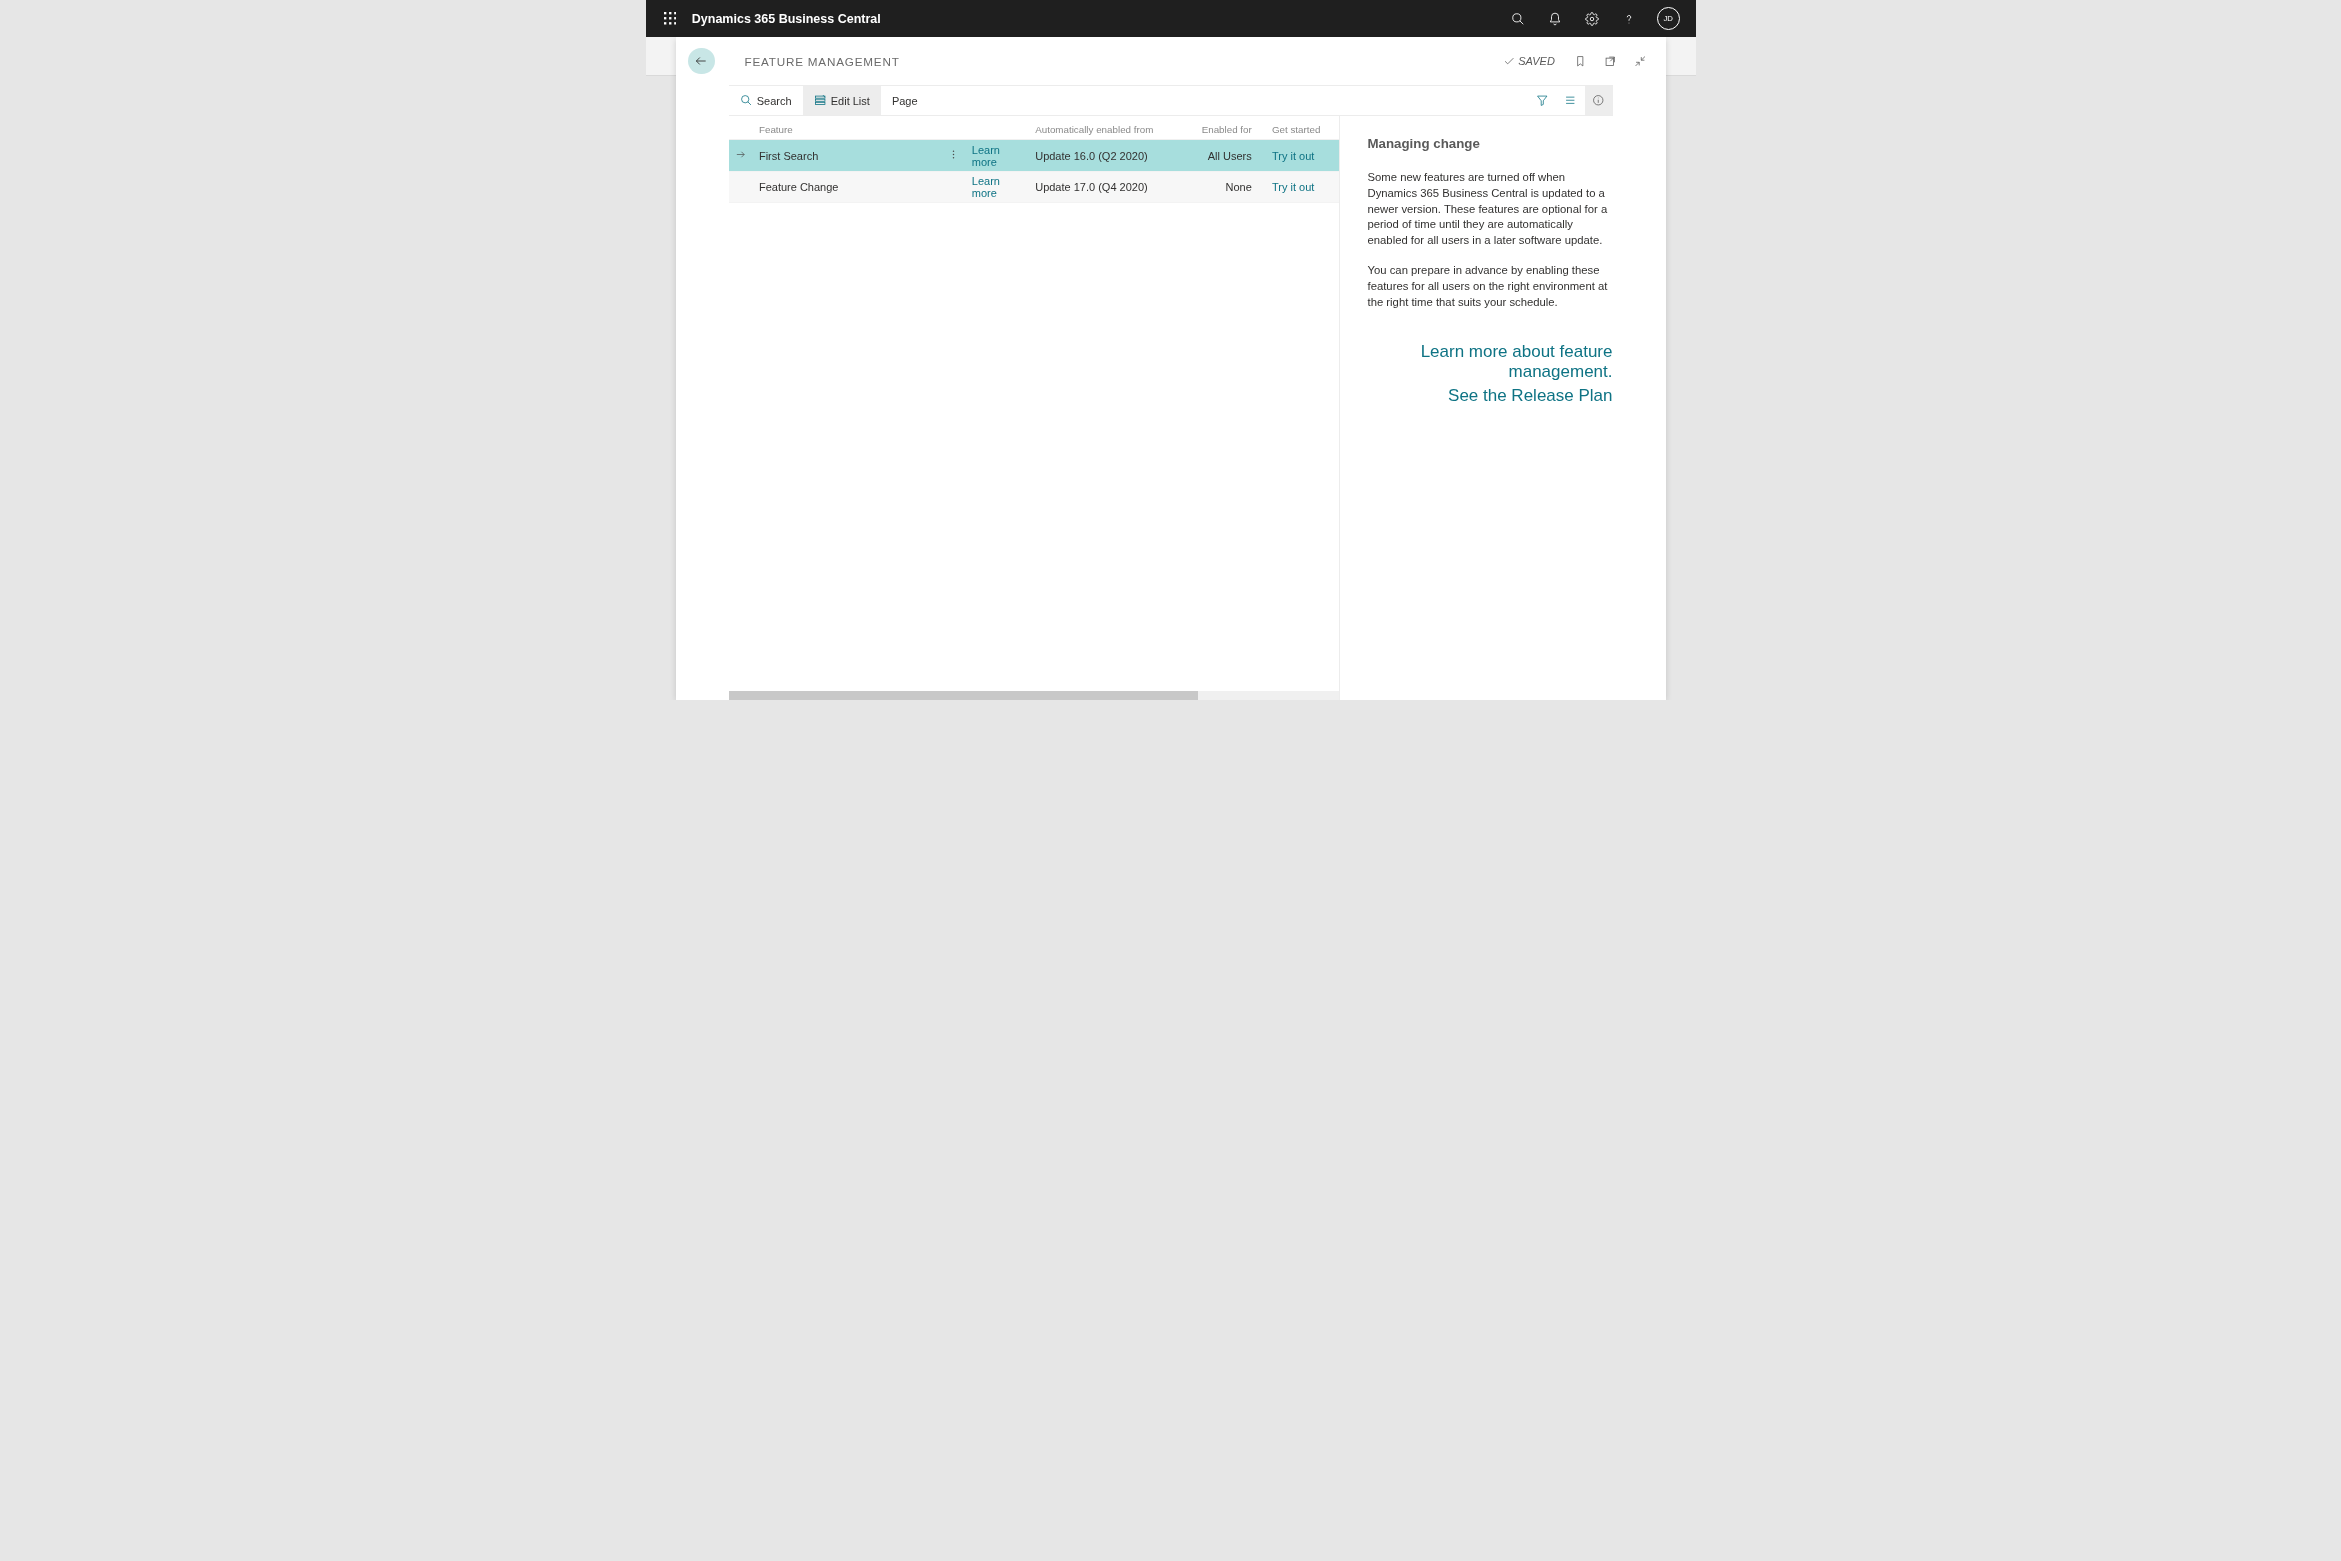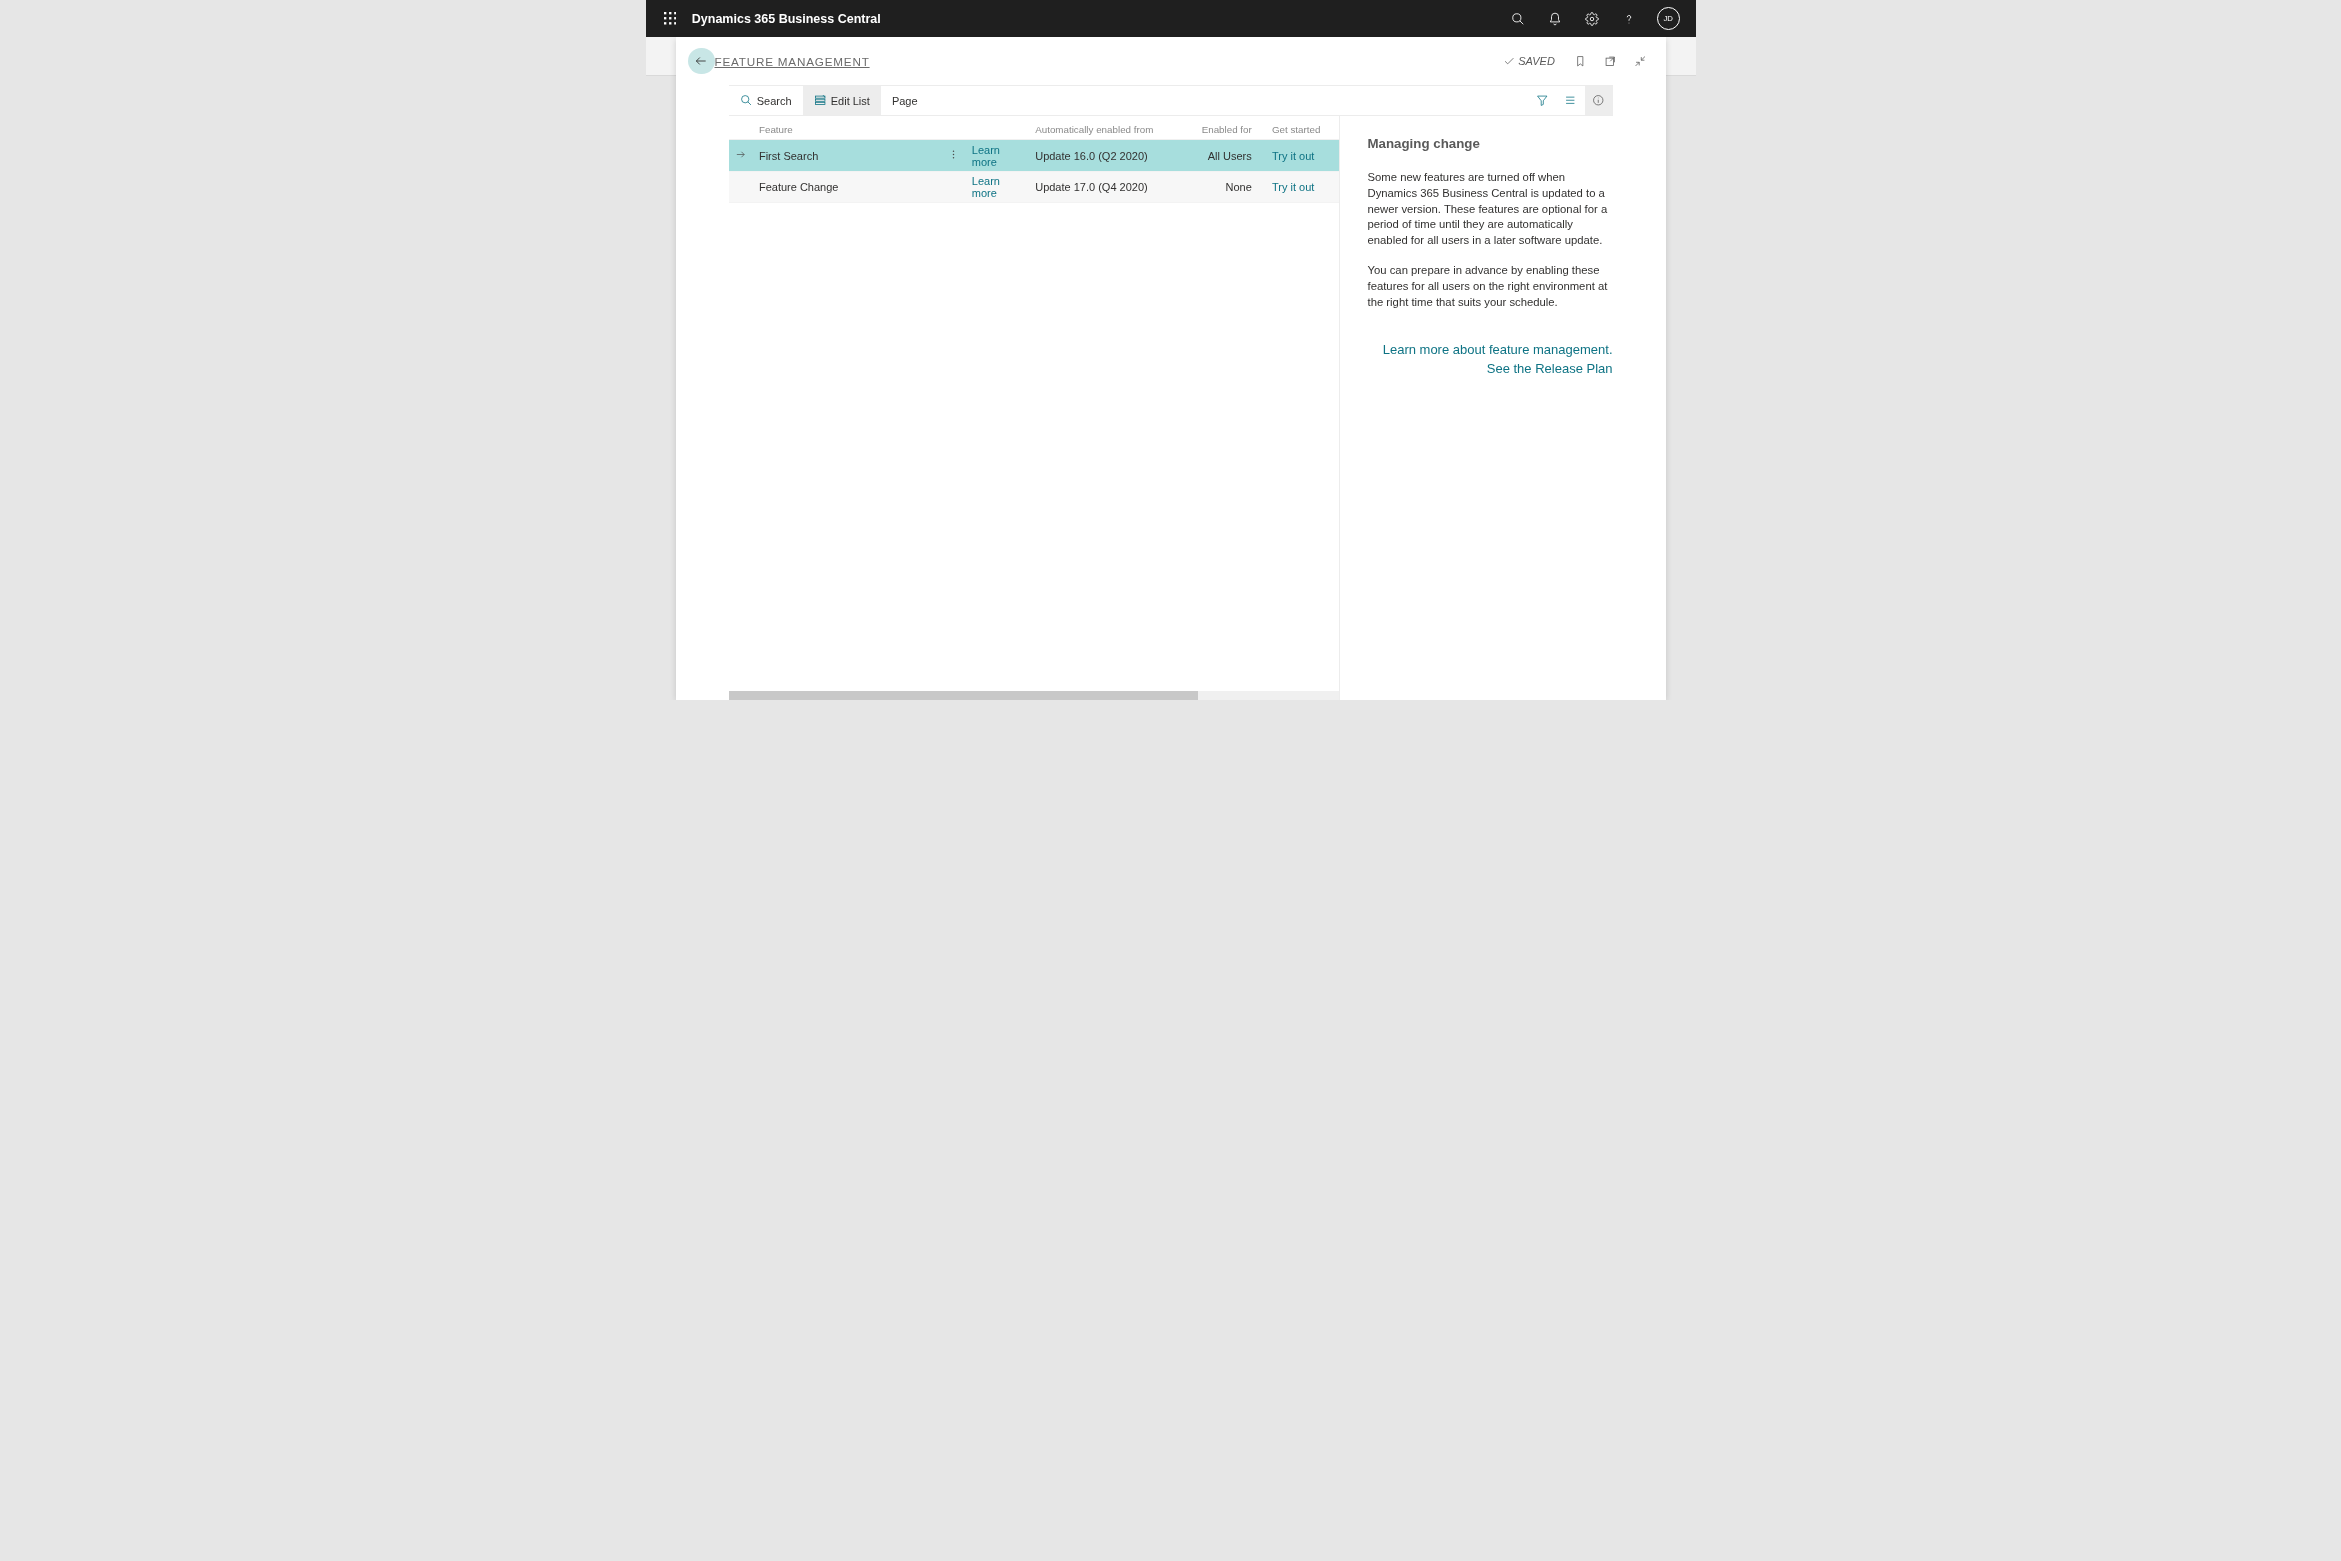--- a/index.html
+++ b/index.html
@@ -83,25 +83,24 @@
   }
   .back-btn {
     width: 26.5px; height: 26.5px;
     border-radius: 50%;
     background: #c8e6e6;
     display: flex; align-items: center; justify-content: center;
     cursor: pointer;
   }
   .back-btn svg { width: 14px; height: 14px; stroke: #323130; fill: none; stroke-width: 1.5; }
   .page-title {
-    margin-left: 0;
+    margin-left: 30px;
     font-size: 11.7px;
     letter-spacing: 0.8px;
     color: #6b6b6b;
-    text-decoration: underline;
   }
   .title-actions { margin-left: auto; display: flex; align-items: center; gap: 3.1px; font-style: italic; }
   .saved-status {
     display: flex; align-items: center;
     color: #5a5a5a;
     font-size: 11px;
     margin-right: 9.4px;
   }
   .saved-status svg { width: 12.5px; height: 12.5px; stroke: #5a5a5a; fill: none; stroke-width: 1.5; margin-right: 3.1px; }
   .title-icon-btn {
@@ -212,21 +211,21 @@
   .info-para {
     font-size: 11.3px;
     line-height: 1.4;
     color: #323130;
     margin-bottom: 14px;
   }
   .info-links {
     margin-top: 31px;
     text-align: right;
   }
-  .info-links .link { display: block; margin-bottom: 4.7px; font-size: 13px; }
+  .info-links .link { display: block; margin-bottom: 4.7px; font-size: 17px; }
 </style>
 </head>
 <body>
 
 <div class="viewport">
 
   <div class="top-header">
     <div class="waffle">
       <svg viewBox="0 0 16 16">
           <rect x="0" y="0" width="3" height="3"></rect>

